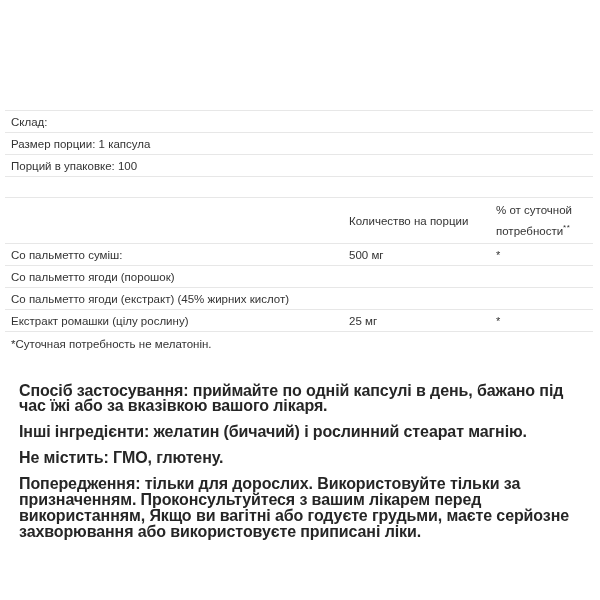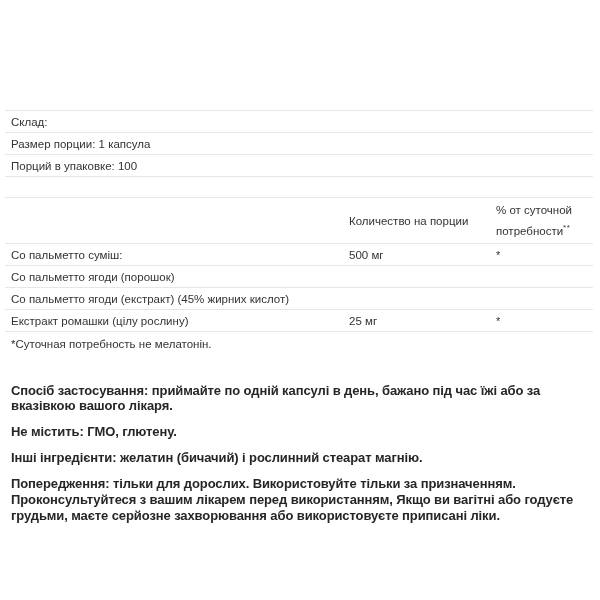--- a/index.html
+++ b/index.html
@@ -95,25 +95,25 @@
 
   
   .notes {
     position: absolute;
     left: 11px;
     top: 383px;
     width: 578px;
   }
 
   .note {
-    font-size: 13px;
+    font-size: 16px;
     font-weight: bold;
     color: #262626;
     line-height: 15px;
-    margin: 0 0 11px 0;
+    margin: 0 0 11px 8px;
     letter-spacing: -0.1px;
   }
 
   .note.last {
     margin-bottom: 0;
     line-height: 16px;
   }
 </style>
 </head>
 <body>
@@ -185,18 +185,18 @@
         <tr class="footnote-row">
           <td colspan="3">*Суточная потребность не мелатонін.</td>
         </tr>
 
       </tbody>
     </table>
   </div>
 
   <div class="notes">
     <p class="note">Спосіб застосування: приймайте по одній капсулі в день, бажано під час їжі або за вказівкою вашого лікаря.</p>
+    <p class="note">Інші інгредієнти: желатин (бичачий) і рослинний стеарат магнію.</p>
     <p class="note">Не містить: ГМО, глютену.</p>
-    <p class="note">Інші інгредієнти: желатин (бичачий) і рослинний стеарат магнію.</p>
     <p class="note last">Попередження: тільки для дорослих. Використовуйте тільки за призначенням. Проконсультуйтеся з вашим лікарем перед використанням, Якщо ви вагітні або годуєте грудьми, маєте серйозне захворювання або використовуєте приписані ліки.</p>
   </div>
 
 </div>
 
 </body></html>

